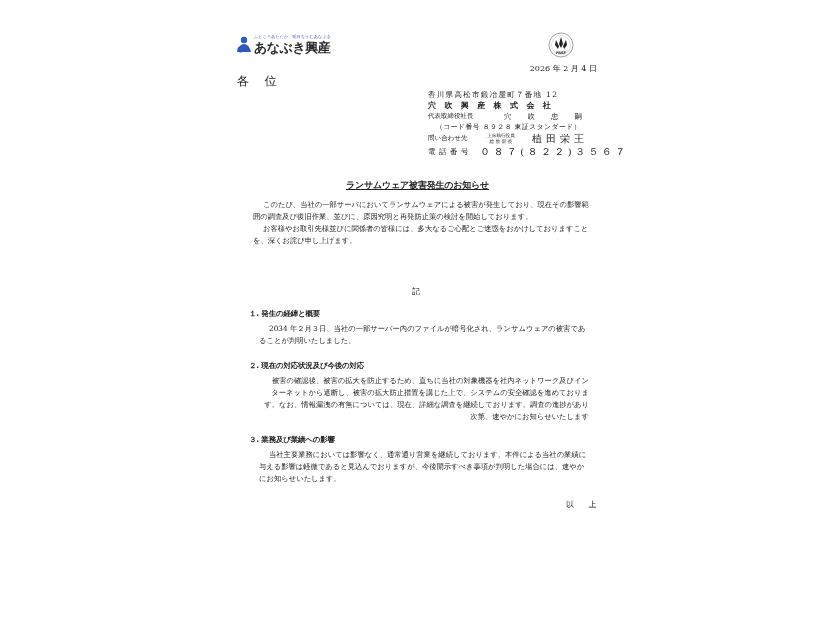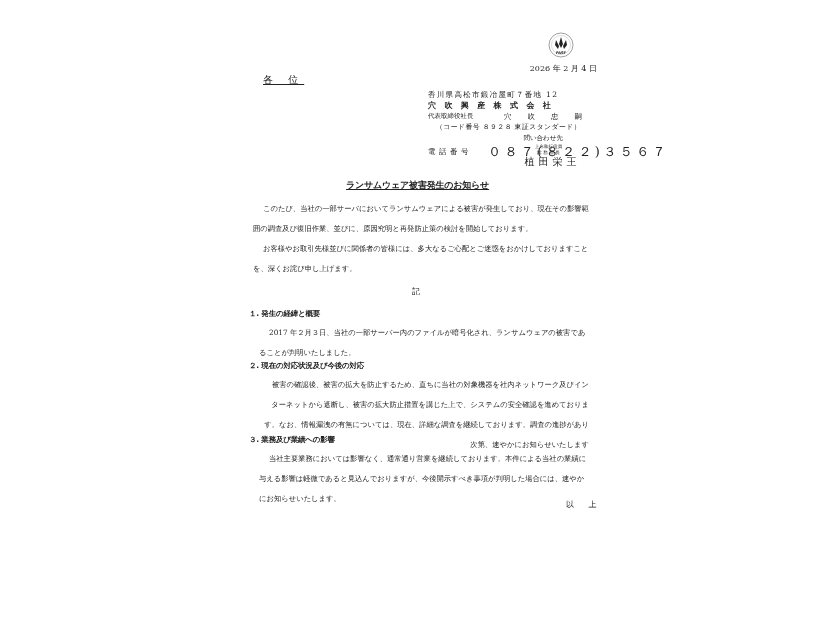--- a/index.html
+++ b/index.html
@@ -14,59 +14,68 @@
     
     .logo { left: 236px; top: 34px; width: 100px; height: 24px; }
     .logo .mark { position: absolute; left: 0; top: 2px; width: 16px; height: 18px; }
     .logo .tagline { position: absolute; left: 18px; top: 0px; font-size: 4px; color: #3a5fb0; letter-spacing: 0.2px; font-family: "DejaVu Sans", sans-serif; }
     .logo .name { position: absolute; left: 18px; top: 5px; font-size: 13px; font-weight: bold; color: #2a2a2a; font-family: "DejaVu Sans", sans-serif; letter-spacing: -0.5px; }
 
     
     .emblem { left: 548px; top: 32px; width: 26px; height: 26px; }
 
     .date { right: 229px; top: 63px; font-size: 8px; }
-    .addressee { left: 263px; top: 73px; font-size: 10px; letter-spacing: 6px; text-decoration: underline; }
+    .addressee { left: 237px; top: 73px; font-size: 12px; letter-spacing: 6px; }
 
     .sender { left: 428px; top: 89px; font-size: 7.5px; line-height: 11px; }
     .sender .row { display: flex; white-space: nowrap; }
     .sender .addr { letter-spacing: 1.3px; }
     .sender .company { font-weight: bold; letter-spacing: 8.4px; font-size: 8px; font-family: "DejaVu Sans", sans-serif; }
     .sender .rep-label { width: 72px; font-size: 6.5px; }
     .sender .rep-name { letter-spacing: 16px; padding-left: 4px; }
     .sender .code { padding-left: 8px; font-size: 6.8px; letter-spacing: 0.5px; }
-    .sender .contact { align-items: center; height: 13px; flex-direction: column; }
+    .sender .contact { height: 13px; }
     .sender .contact-label { width: 50px; font-size: 6.5px; }
     .sender .contact-title { width: 46px; font-size: 4.6px; line-height: 6px; text-align: center; }
     .sender .contact-name { letter-spacing: 4px; padding-left: 8px; font-size: 10px; }
     .sender .tel-label { width: 52px; letter-spacing: 3.5px; font-size: 7.5px; }
-    .sender .tel { letter-spacing: 3.4px; font-size: 13px; margin-left: 8px; }
+    .sender .tel { letter-spacing: 3.4px; font-size: 10px; }
 
     .title { left: 346px; top: 179px; font-size: 9px; font-weight: bold; text-decoration: underline; font-family: "DejaVu Sans", sans-serif; letter-spacing: -0.2px; }
 
-    .body-text { font-size: 7.3px; line-height: 20px; color: #222; white-space: normal; }
+    .body-text { font-size: 7.3px; line-height: 12px; color: #222; white-space: normal; }
     .intro { left: 253px; top: 199px; width: 336px; }
     .para { text-indent: 10px; margin: 0; }
 
     .ki { left: 412px; top: 286px; font-size: 8px; }
 
     .sec-head { font-size: 7.5px; font-weight: bold; font-family: "DejaVu Sans", sans-serif; letter-spacing: -0.2px; }
     .sec1-h { left: 249px; top: 309px; }
     .sec1-b { left: 259px; top: 323px; width: 330px; }
     .sec2-h { left: 249px; top: 361px; }
     .sec2-b { left: 259px; top: 375px; width: 330px; text-align: right; }
     .sec3-h { left: 249px; top: 435px; }
     .sec3-b { left: 259px; top: 449px; width: 330px; }
 
     .ijo { left: 566px; top: 499px; font-size: 8px; letter-spacing: 6px; }
   </style>
 </head>
 <body>
 
 <div class="page">
 
+  <div class="abs logo">
+    <svg class="mark" viewBox="0 0 16 18">
+      <circle cx="8" cy="4" r="3.2" fill="#2e5bb8"></circle>
+      <path d="M1 16 Q3 8 8 8 Q13 8 15 16 Z" fill="#2e5bb8"></path>
+      <circle cx="4.5" cy="13.5" r="3" fill="#2e5bb8"></circle>
+    </svg>
+    <span class="tagline">ふところあたたか、明日をうむあなぶき</span>
+    <span class="name">あなぶき興産</span>
+  </div>
 
   <svg class="abs emblem" viewBox="0 0 26 26">
     <circle cx="13" cy="13" r="12" fill="#fff" stroke="#888" stroke-width="0.8"></circle>
     <circle cx="13" cy="13" r="9.5" fill="none" stroke="#bbb" stroke-width="0.5"></circle>
     <path d="M13 5 L15 12 L13 16 L11 12 Z" fill="#222"></path>
     <path d="M8 8 L11 14 L10 17 L7 13 Z" fill="#222"></path>
     <path d="M18 8 L15 14 L16 17 L19 13 Z" fill="#222"></path>
     <text x="13" y="22" font-size="3.6" text-anchor="middle" font-family="DejaVu Sans, sans-serif" font-weight="bold" fill="#222">PASF</text>
   </svg>
 
@@ -99,21 +108,21 @@
 
   <div class="abs body-text intro">
     <p class="para">このたび、当社の一部サーバにおいてランサムウェアによる被害が発生しており、現在その影響範囲の調査及び復旧作業、並びに、原因究明と再発防止策の検討を開始しております。</p>
     <p class="para">お客様やお取引先様並びに関係者の皆様には、多大なるご心配とご迷惑をおかけしておりますことを、深くお詫び申し上げます。</p>
   </div>
 
   <div class="abs ki">記</div>
 
   <div class="abs sec-head sec1-h">１. 発生の経緯と概要</div>
   <div class="abs body-text sec1-b">
-    <p class="para">2017 年２月３日、当社の一部サーバー内のファイルが暗号化され、ランサムウェアの被害であることが判明いたしました。</p>
+    <p class="para">2034 年２月３日、当社の一部サーバー内のファイルが暗号化され、ランサムウェアの被害であることが判明いたしました。</p>
   </div>
 
   <div class="abs sec-head sec2-h">２. 現在の対応状況及び今後の対応</div>
   <div class="abs body-text sec2-b">
     <p class="para">被害の確認後、被害の拡大を防止するため、直ちに当社の対象機器を社内ネットワーク及びインターネットから遮断し、被害の拡大防止措置を講じた上で、システムの安全確認を進めております。なお、情報漏洩の有無については、現在、詳細な調査を継続しております。調査の進捗があり次第、速やかにお知らせいたします</p>
   </div>
 
   <div class="abs sec-head sec3-h">３. 業務及び業績への影響</div>
   <div class="abs body-text sec3-b">
     <p class="para">当社主要業務においては影響なく、通常通り営業を継続しております。本件による当社の業績に与える影響は軽微であると見込んでおりますが、今後開示すべき事項が判明した場合には、速やかにお知らせいたします。</p>

